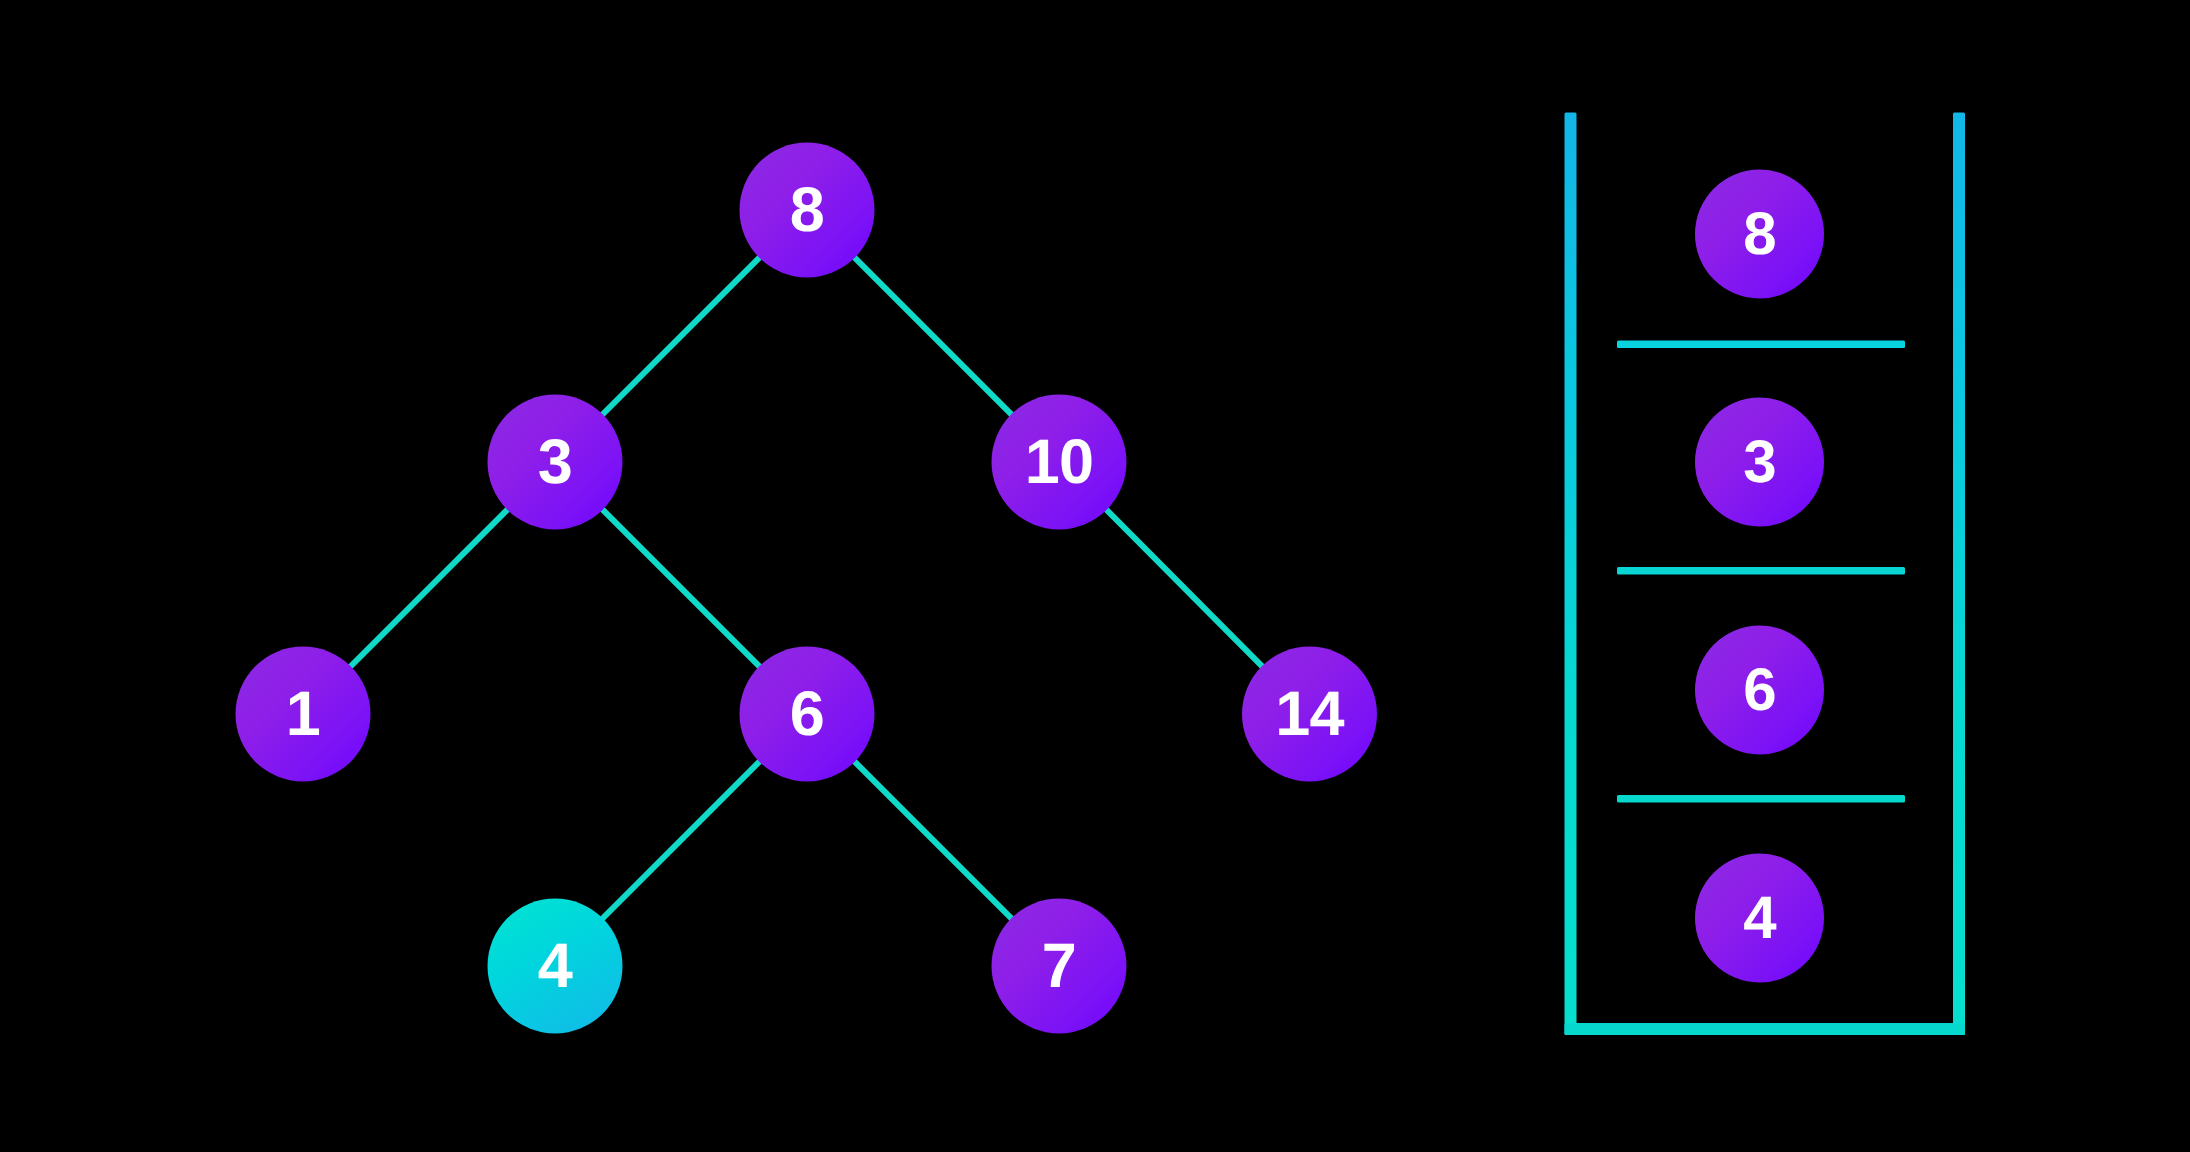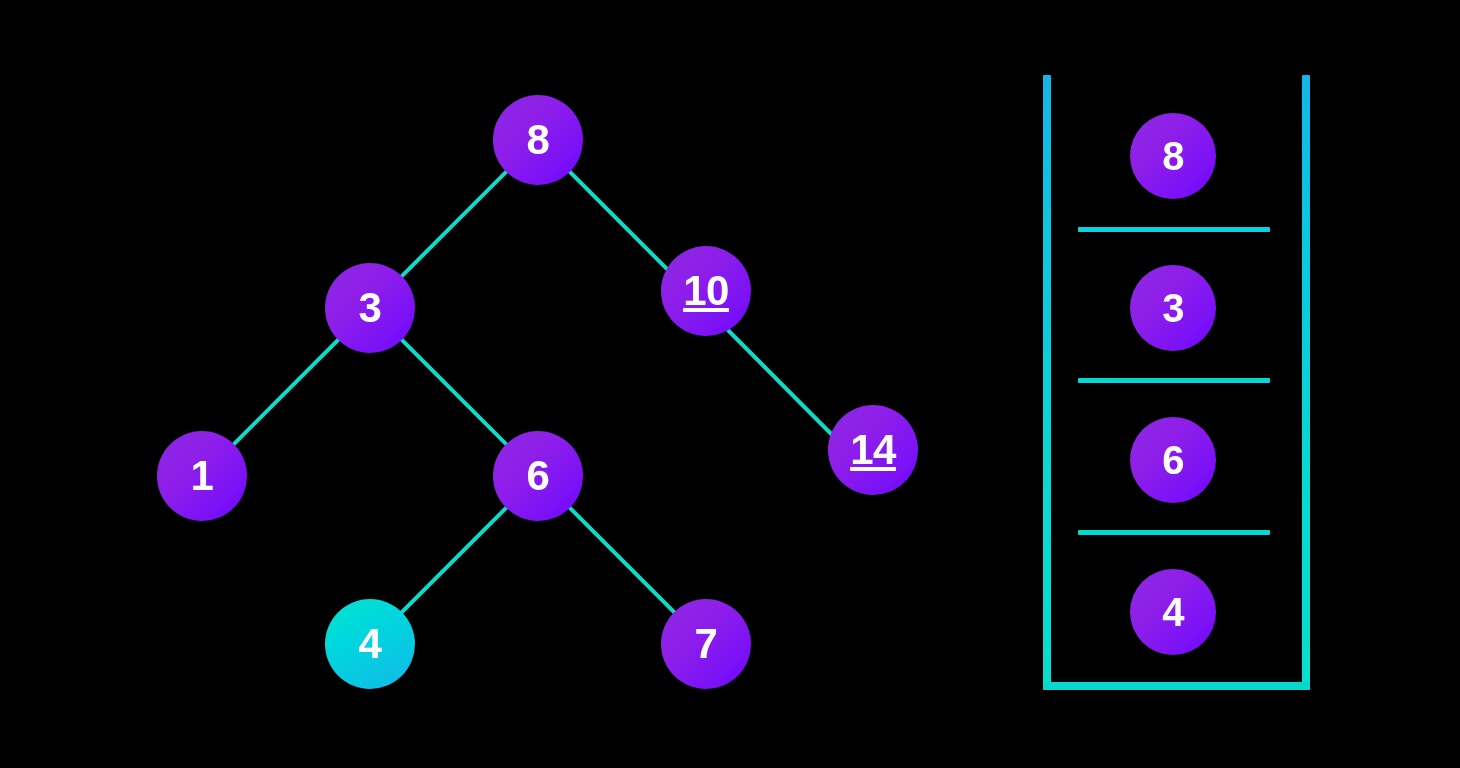--- a/index.html
+++ b/index.html
@@ -92,30 +92,30 @@
       <line x1="538" y1="476" x2="706" y2="644" stroke="#10d9c8" stroke-width="4" stroke-linecap="round"></line>
     </svg>
 
   <div id="tree-nodes">
       <div class="node tree-node normal" style="left: 493px; top: 95px; width: 90px; height: 90px;">
         <span>8</span>
       </div>
       <div class="node tree-node normal" style="left: 325px; top: 263px; width: 90px; height: 90px;">
         <span>3</span>
       </div>
-      <div class="node tree-node normal" style="left: 661px; top: 246px; width: 90px; height: 90px; text-decoration: underline;">
+      <div class="node tree-node normal" style="left: 661px; top: 263px; width: 90px; height: 90px;">
         <span>10</span>
       </div>
       <div class="node tree-node normal" style="left: 157px; top: 431px; width: 90px; height: 90px;">
         <span>1</span>
       </div>
       <div class="node tree-node normal" style="left: 493px; top: 431px; width: 90px; height: 90px;">
         <span>6</span>
       </div>
-      <div class="node tree-node normal" style="left: 828px; top: 405px; width: 90px; height: 90px; text-decoration: underline;">
+      <div class="node tree-node normal" style="left: 828px; top: 431px; width: 90px; height: 90px;">
         <span>14</span>
       </div>
       <div class="node tree-node highlight" style="left: 325px; top: 599px; width: 90px; height: 90px;">
         <span>4</span>
       </div>
       <div class="node tree-node normal" style="left: 661px; top: 599px; width: 90px; height: 90px;">
         <span>7</span>
       </div>
     </div>
 

